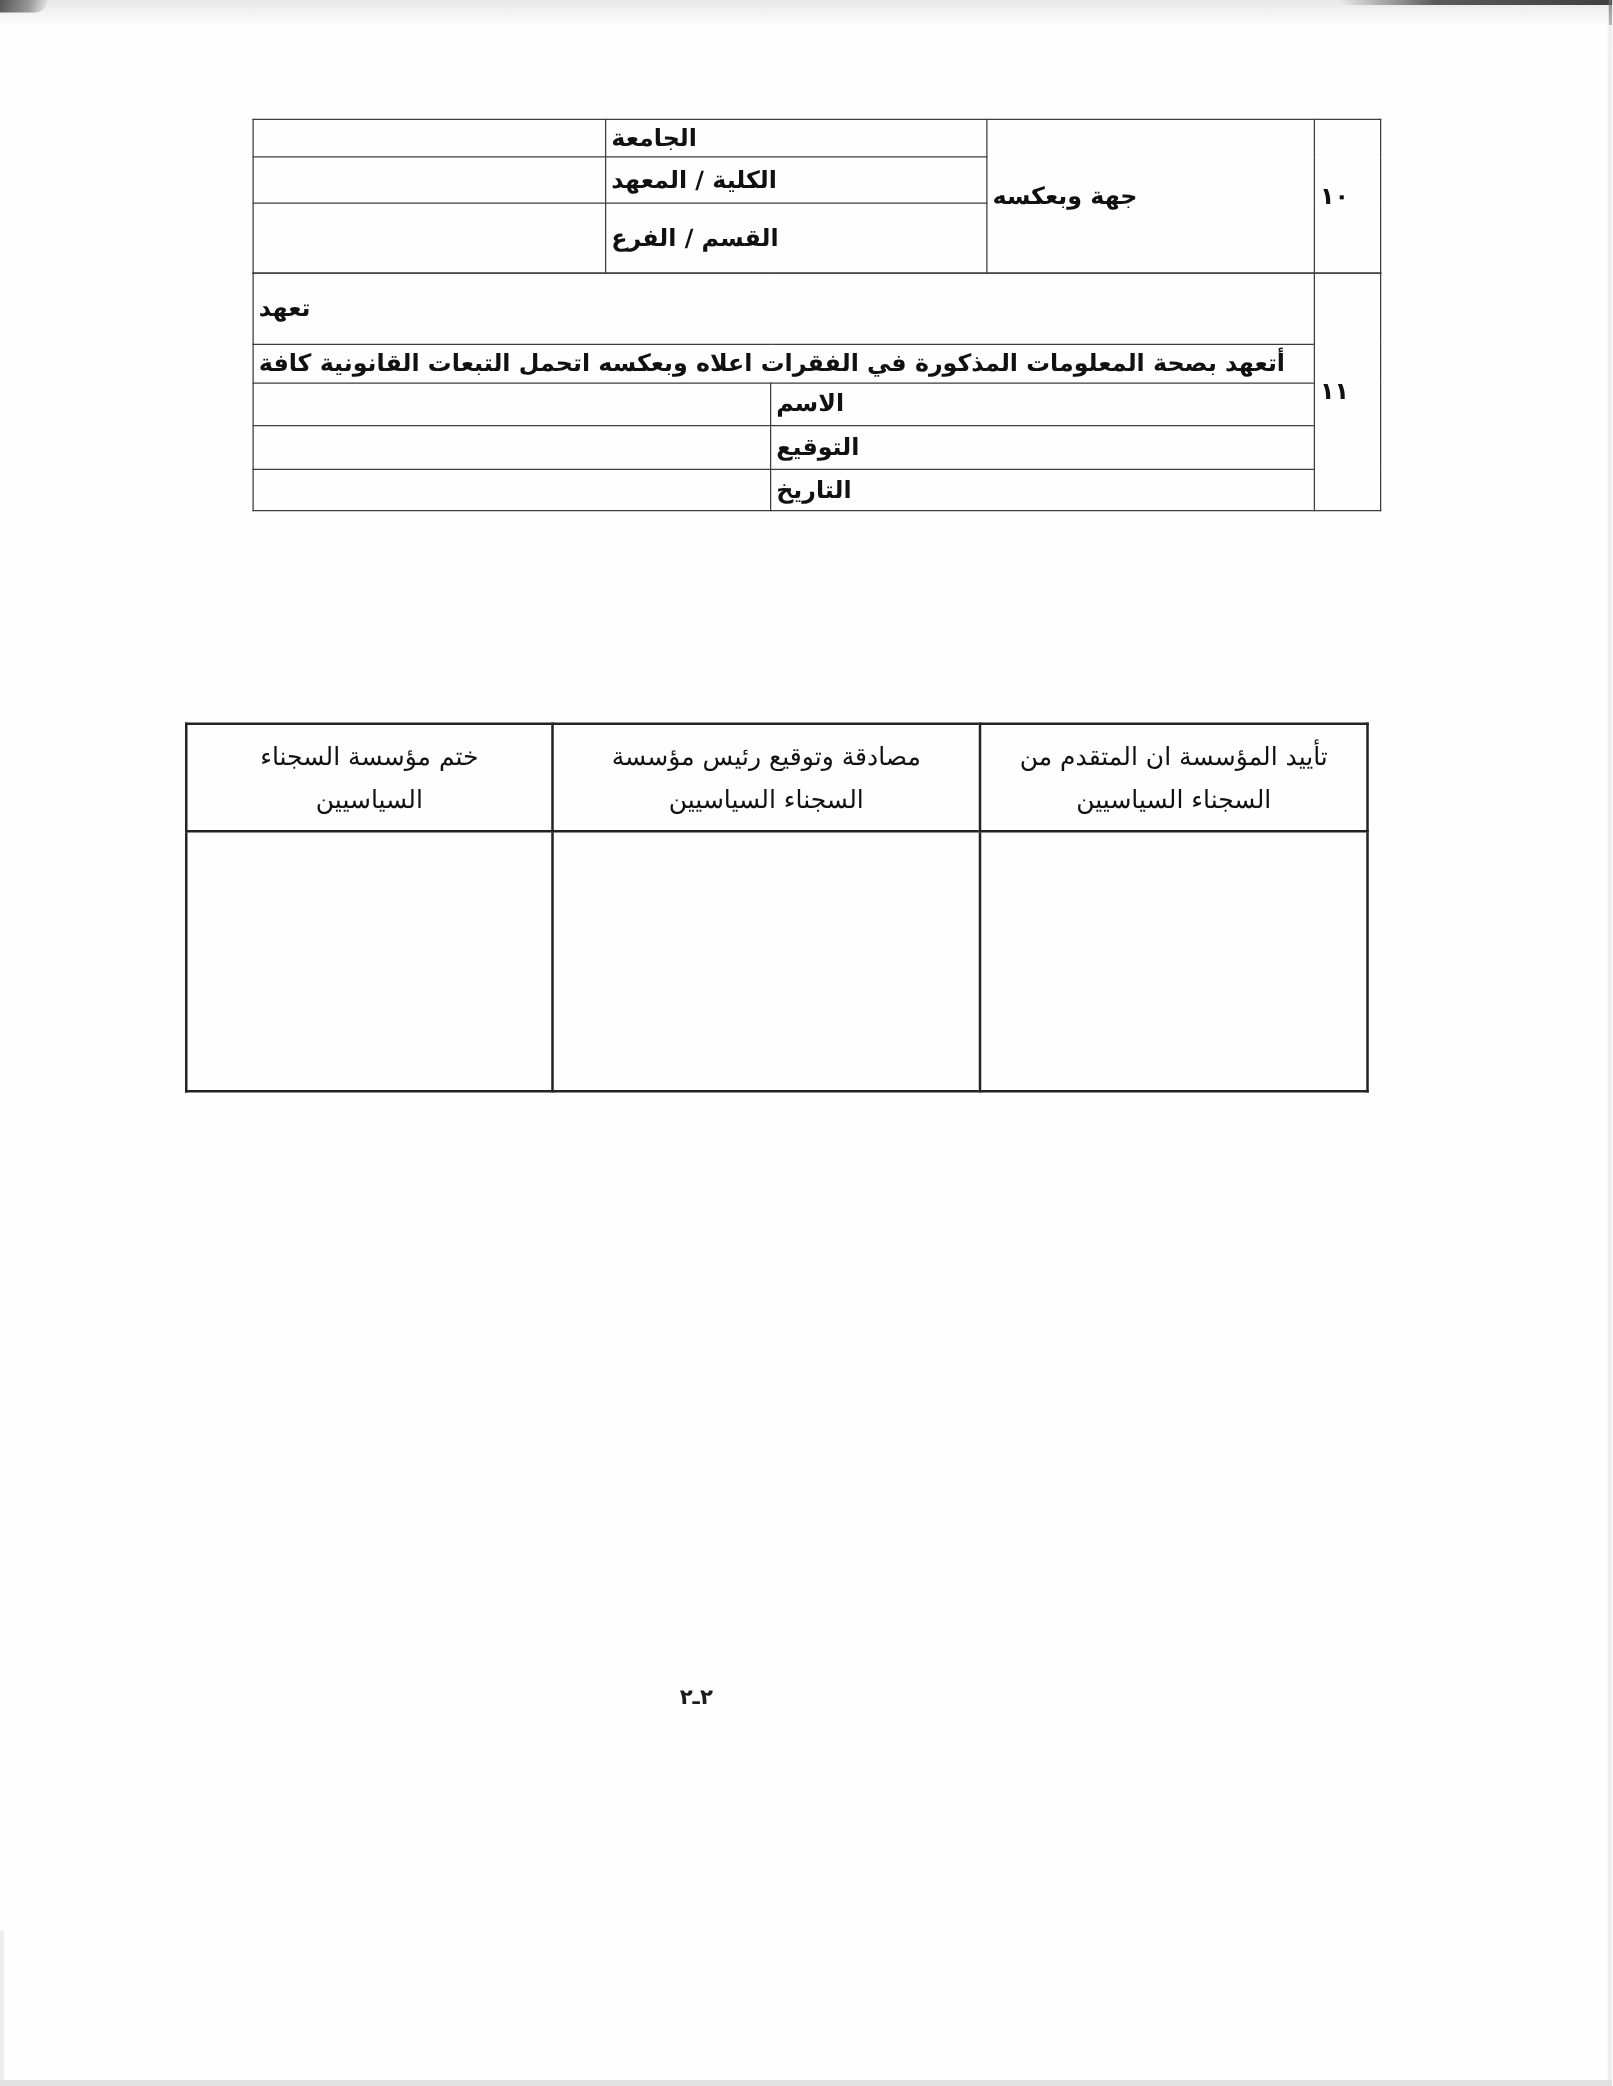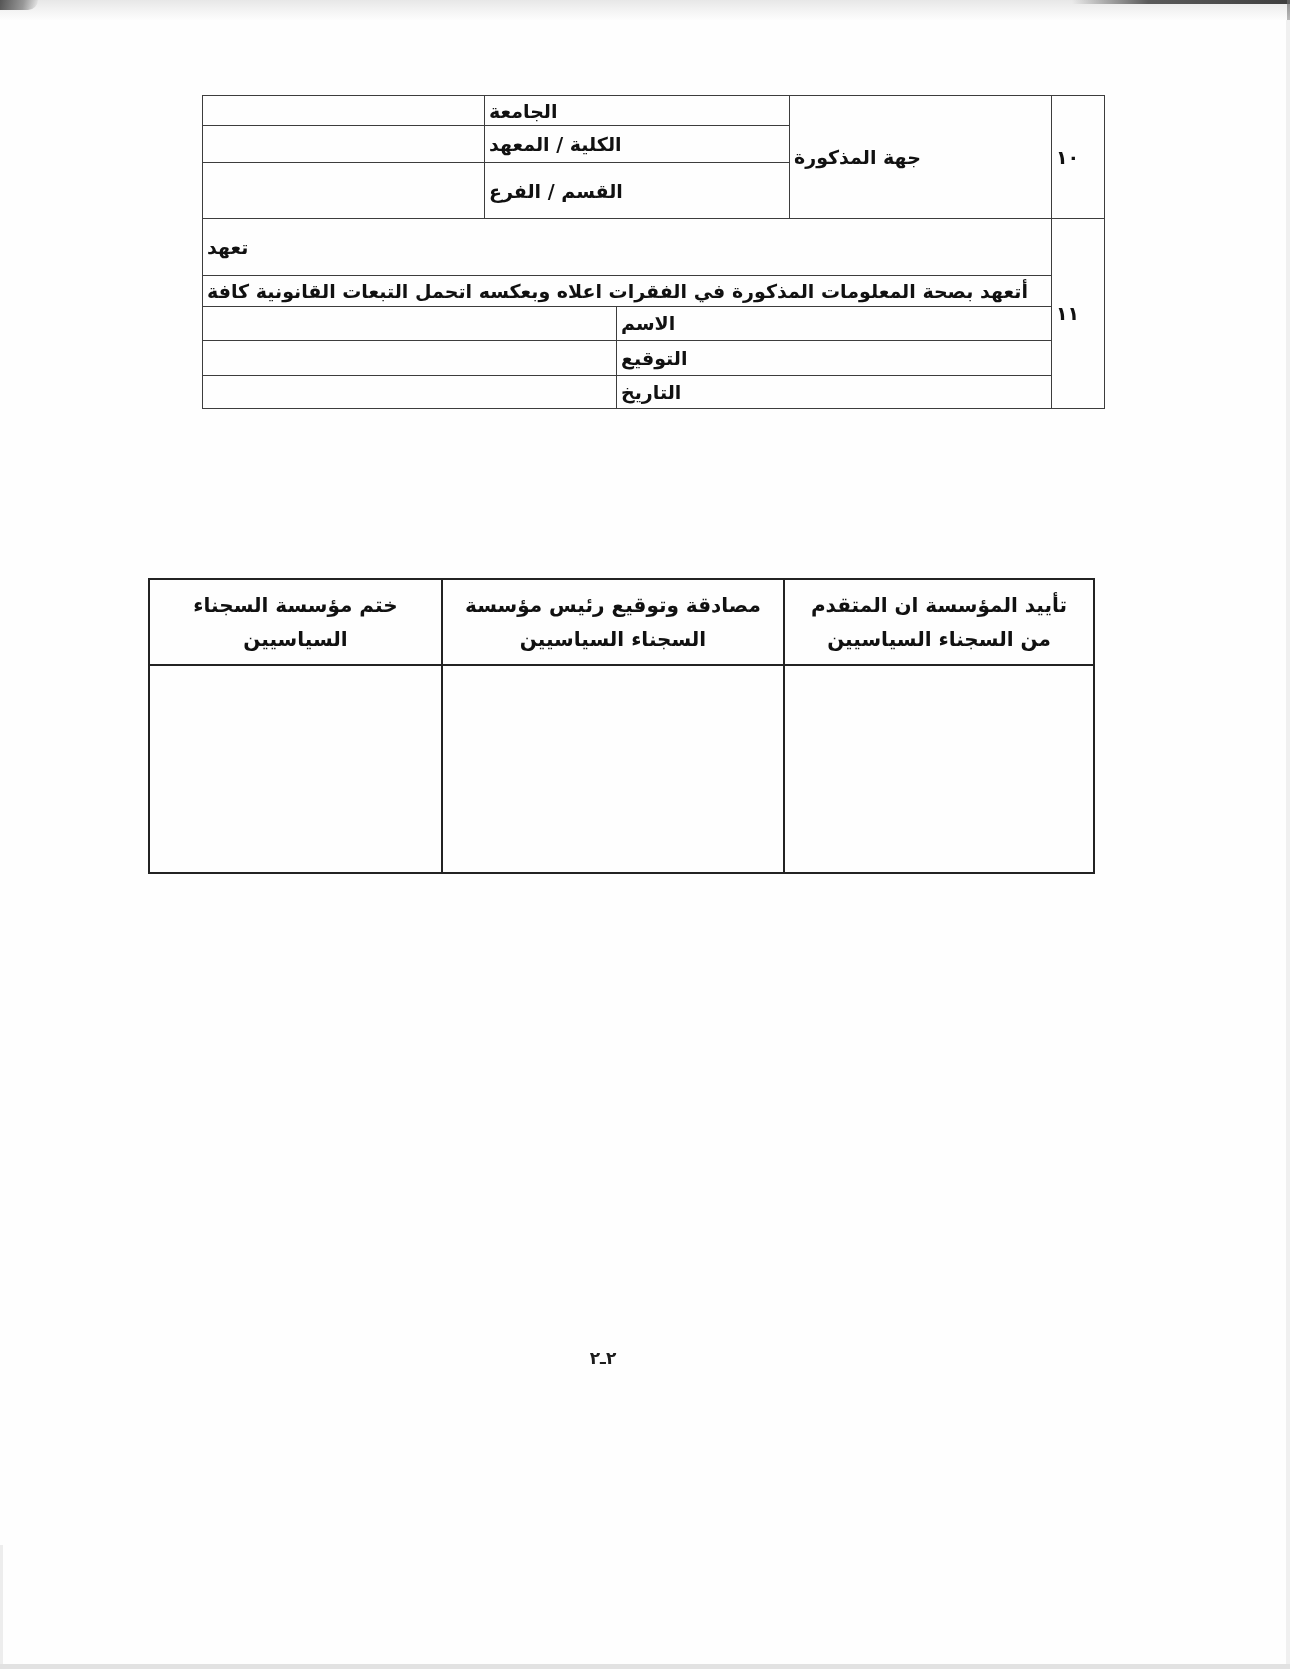--- a/index.html
+++ b/index.html
@@ -90,40 +90,39 @@
     position: absolute; top: 578px; left: 150px; width: 945px;
     direction: rtl;
   }
   table.endorse {
     border-collapse: collapse;
     table-layout: fixed;
     width: 945px;
   }
   table.endorse td {
     border: 2.5px solid #232323;
-    font-weight: bold;
+    font-weight: normal;
     font-size: 20px;
     line-height: 1.7;
     text-align: center;
     vertical-align: middle;
     padding: 6px 14px;
   }
   tr.endorse-head { height: 86px; }
   tr.endorse-body { height: 208px; }
   tr.endorse-body td { padding: 0; }
 
   
   .page-number {
     position: absolute; top: 1348px; left: 0; width: 1114px;
     text-align: center;
     font-weight: bold;
     font-size: 17px;
     direction: rtl;
     color: #1c1c1c;
-    padding-left: 46px;
   }
 </style>
 </head>
 <body>
 
 <div class="page">
 
   <div class="scan-top-band"></div>
   <div class="scan-corner-tl"></div>
   <div class="scan-top-right-line"></div>
@@ -137,21 +136,21 @@
     <table class="grid upper">
       <colgroup>
         <col style="width:53px">
           <col style="width:262px">
           <col style="width:305px">
           <col style="width:282px">
       </colgroup>
       <tbody>
           <tr class="row-h30">
         <td class="cell-num" rowspan="3">١٠</td>
-        <td class="cell-jiha" rowspan="3">جهة المذكورة</td>
+        <td class="cell-jiha" rowspan="3">جهة وبعكسه</td>
         <td class="cell-label">الجامعة</td>
         <td class="cell-value"></td>
       </tr>
       <tr class="row-h37">
         <td class="cell-label">الكلية / المعهد</td>
         <td class="cell-value"></td>
       </tr>
       <tr class="row-h56">
         <td class="cell-label">القسم / الفرع</td>
         <td class="cell-value"></td>

